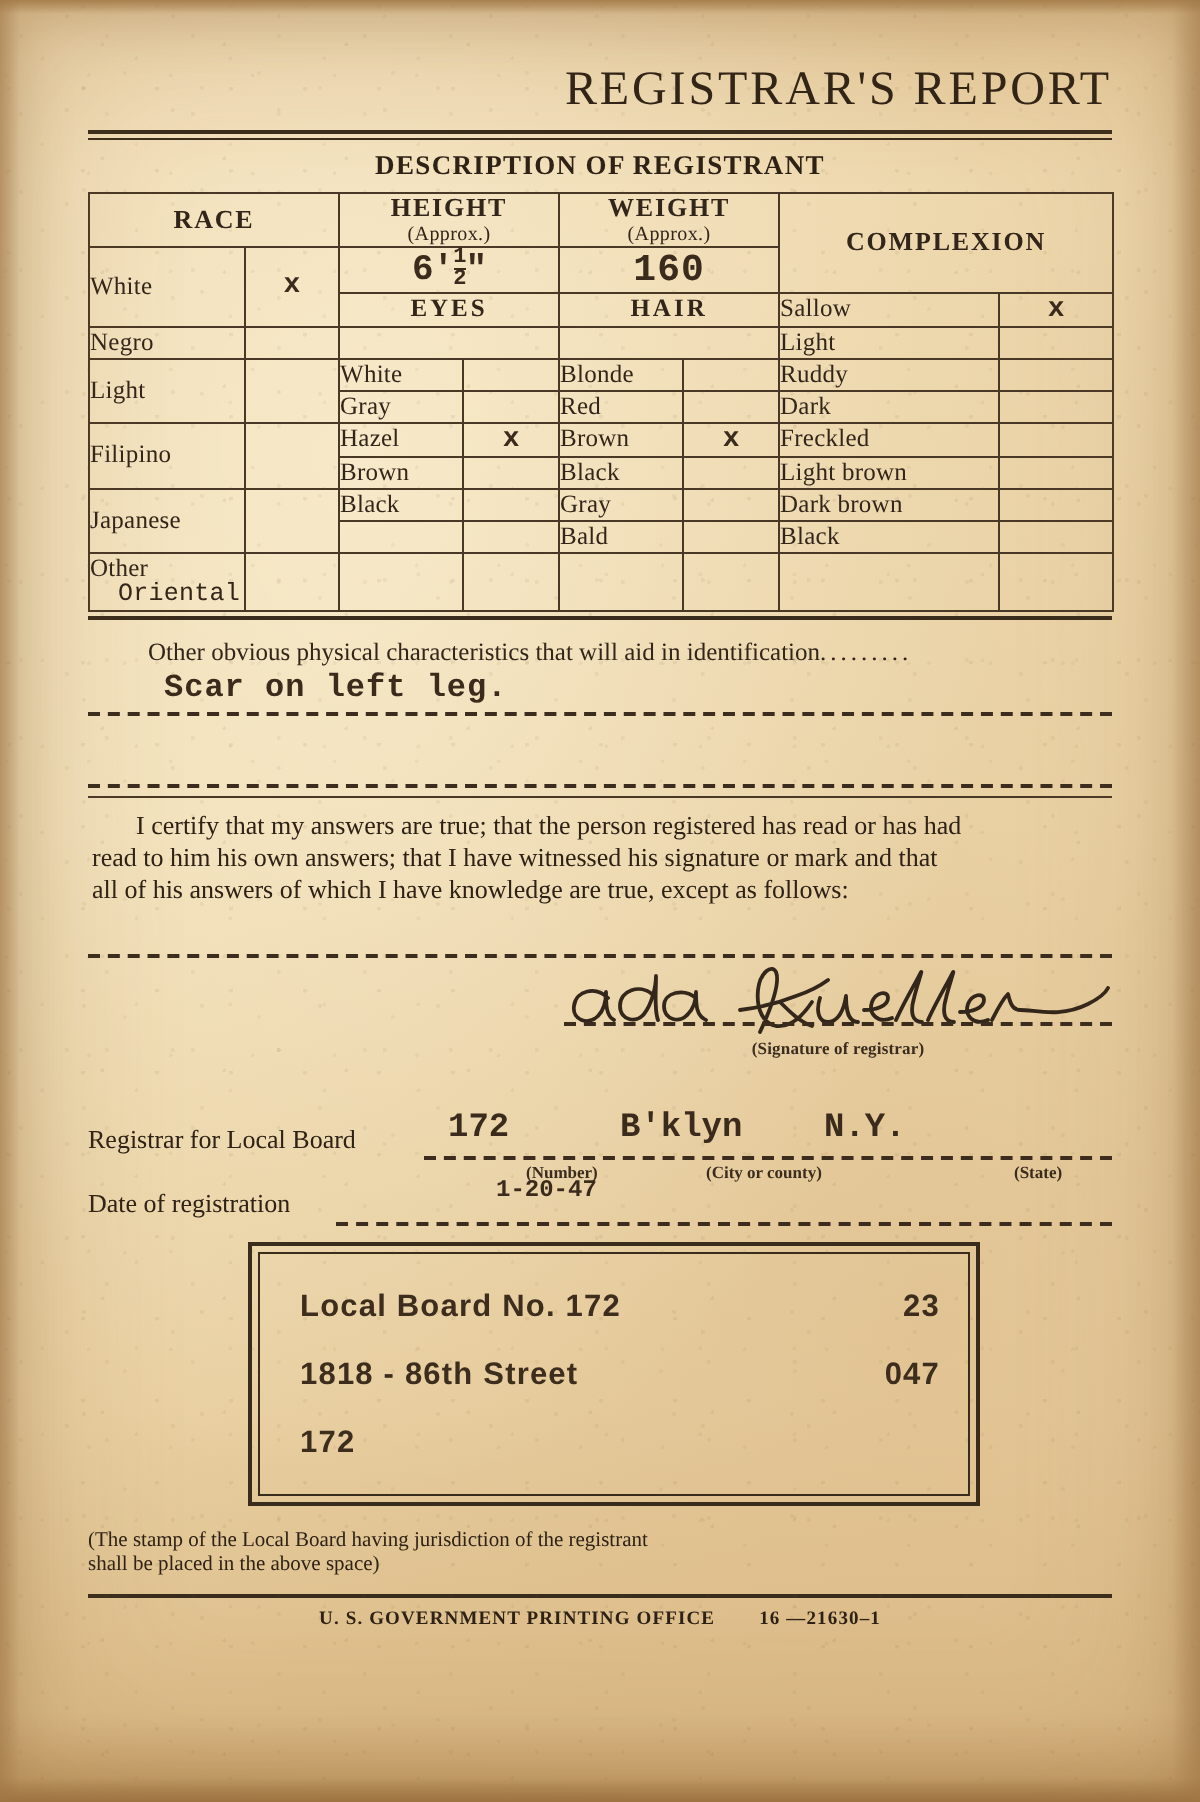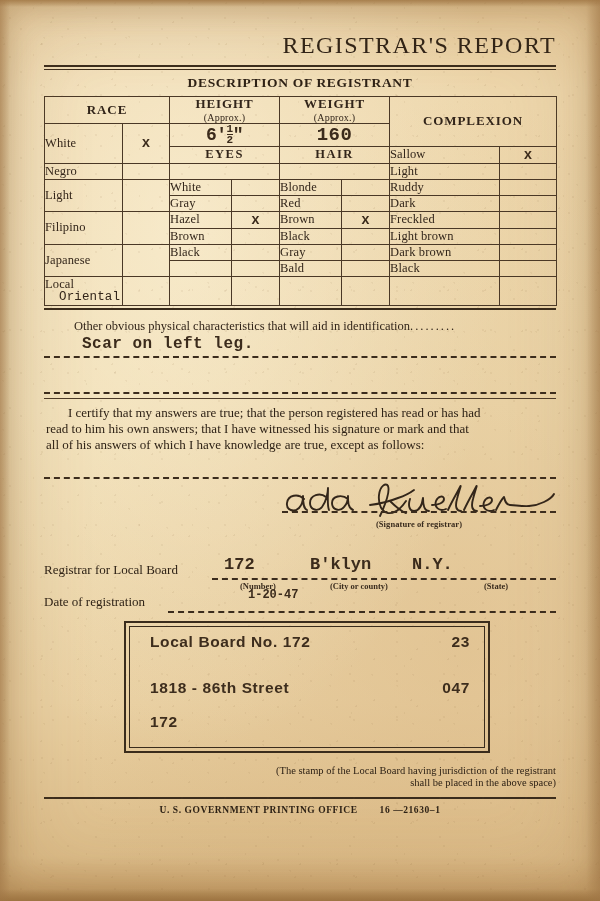--- a/index.html
+++ b/index.html
@@ -103,39 +103,39 @@
   .sigzone{position:relative;height:78px;}
   .sigwrap{position:absolute;left:238px;top:4px;width:274px;height:36px;}
   .sigwrap svg{display:block;}
   .siglabel{position:absolute;left:270px;top:40px;width:210px;text-align:center;
     font-size:8.5px;font-weight:bold;color:#3a2c1e;letter-spacing:.01em;}
 
   .regline{position:relative;height:30px;font-size:13px;color:#2e2216;}
   .regline .lbl{position:absolute;left:0;top:5px;}
   .regline .dashrun{position:absolute;left:0;right:0;top:21px;border-top:2px dashed #3b2c1d;}
   .regline .tv{position:absolute;top:0;}
-  .tiny{position:absolute;font-size:8.5px;font-weight:bold;color:#3a2c1e;}
+  .tiny{position:absolute;font-size:8.5px;font-weight:bold;color:#3a2c1e;margin-left:23px;}
 
   .stampbox{
     position:absolute;left:80px;top:0;width:366px;height:132px;
     border:2px solid #3a2c1c;box-sizing:border-box;
     box-shadow:inset 0 0 0 3px rgba(237,218,175,.0);
   }
   .stampinner{
     position:absolute;left:3px;top:3px;right:3px;bottom:3px;border:1px solid #3a2c1c;
   }
   .stamprow{
     position:absolute;left:24px;right:18px;
     font-family:"Liberation Sans",sans-serif;font-weight:bold;
     font-size:15.5px;color:#3d2d1d;letter-spacing:.6px;
     display:flex;justify-content:space-between;align-items:baseline;
   }
   .stamprow .rnum{font-family:"Liberation Sans",sans-serif;}
   .note{
-    text-align:right;font-size:10.5px;line-height:1.2;color:#2e2216;
+    text-align:left;font-size:10.5px;line-height:1.2;color:#2e2216;
   }
   .gov{
     text-align:center;font-size:9.5px;font-weight:bold;letter-spacing:.06em;
     color:#2e2216;padding-top:6px;
   }
   .gov .gap{display:inline-block;width:22px;}
 </style>
 </head>
 <body>
 
@@ -260,21 +260,21 @@
         <td class="cellname"></td>
         <td class="xcell"><span class="xm"></span></td>
         <td class="cellname">Bald</td>
         <td class="xcell"><span class="xm"></span></td>
         <td class="cellname">Black</td>
         <td class="xcell"><span class="xm"></span></td>
       </tr>
 
       <tr>
         <td class="cellname two">
-          <span>Local</span>
+          <span>Other</span>
           <i>Oriental</i>
         </td>
         <td class="xcell"><span class="xm"></span></td>
         <td class="cellname">&nbsp;</td>
         <td class="xcell"></td>
         <td class="cellname">&nbsp;</td>
         <td class="xcell"></td>
         <td class="cellname"></td>
         <td class="xcell"><span class="xm"></span></td>
       </tr>
@@ -350,21 +350,21 @@
 
     <div class="regline" style="height:30px">
       <span class="lbl" style="top:3px">Date of registration</span>
       <span class="dashrun" style="left:124px;top:20px"></span>
       <span class="tv typed" style="left:204px;top:-3px;font-size:12px">1-20-47</span>
     </div>
 
     <div style="position:relative;height:140px">
       <div class="stampbox">
         <div class="stampinner"></div>
-        <div class="stamprow" style="top:10px">
+        <div class="stamprow" style="top:22px">
           <span>Local Board No. 172</span>
           <span class="rnum">23</span>
         </div>
         <div class="stamprow" style="top:56px">
           <span>1818 - 86th Street</span>
           <span class="rnum">047</span>
         </div>
         <div class="stamprow" style="top:90px">
           <span class="rnum">172</span>
         </div>

